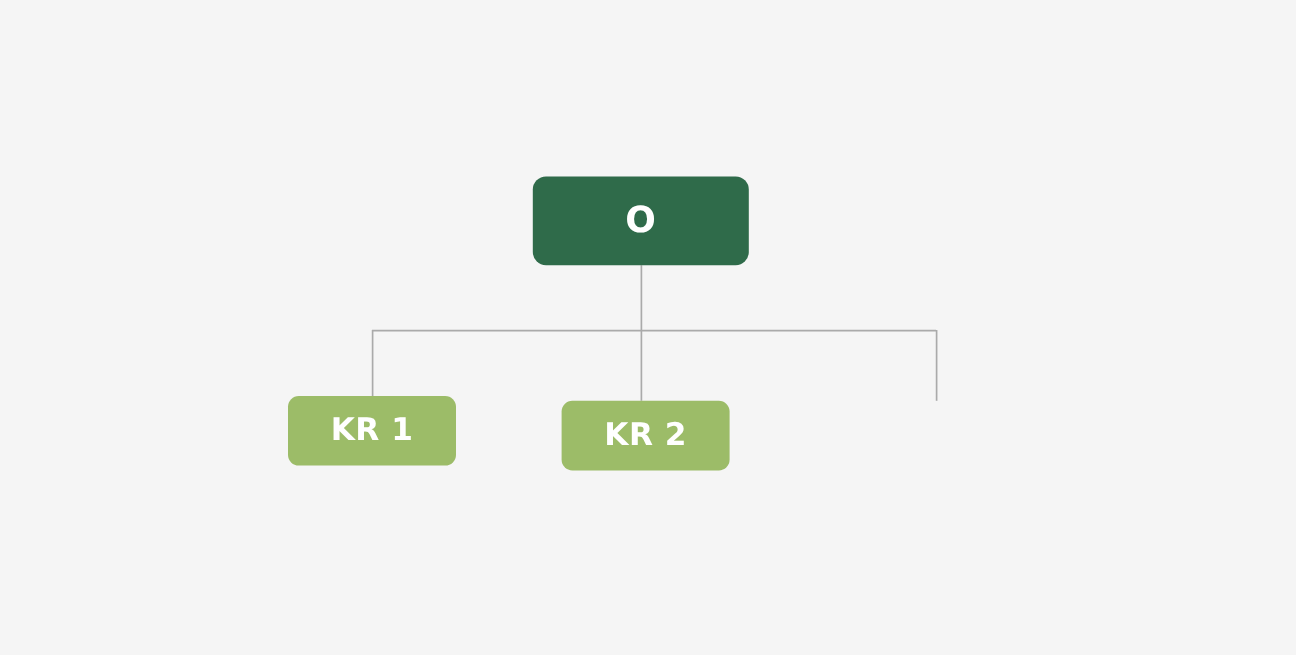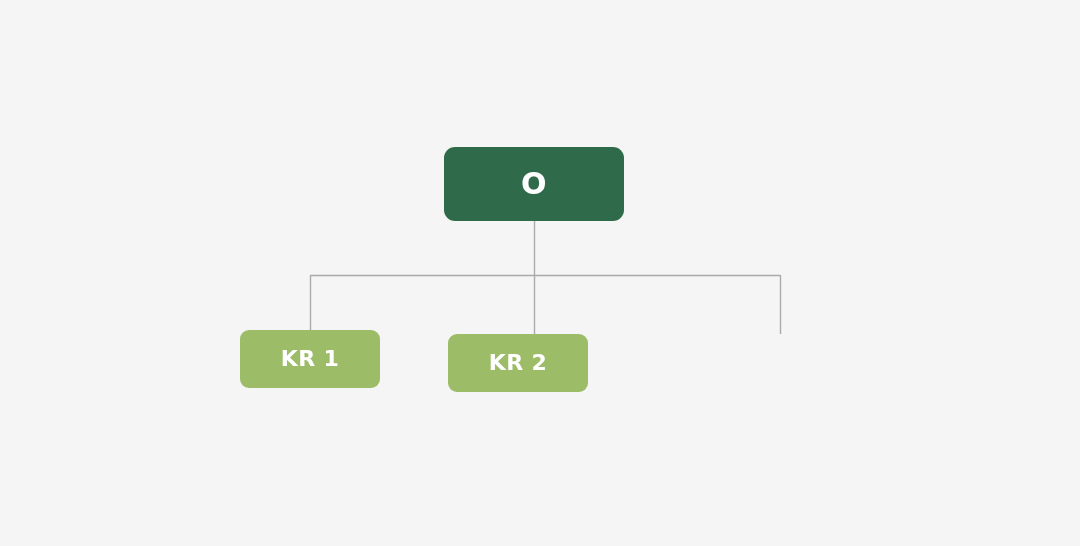--- a/index.html
+++ b/index.html
@@ -62,28 +62,28 @@
   }
 
   .node-kr {
     width: 140px;
     height: 58px;
     background: #9cbc68;
     border-radius: 9px;
   }
 
   .node-kr .node-label {
-    font-size: 22px;
+    font-size: 26px;
     font-weight: bold;
     letter-spacing: 0.4px;
     line-height: 1;
   }
 
   .node-kr-1 { left: 240px; top: 330px; }
-  .node-kr-2 { left: 448px; top: 334px; align-items: center; }
+  .node-kr-2 { left: 468px; top: 334px; align-items: center; }
   .node-kr-3 { left: 710px; top: 334px; }
 </style>
 </head>
 <body>
 
 <div id="diagram-canvas">
 
   <svg id="connector-layer" width="1080" height="546" viewBox="0 0 1080 546" xmlns="http://www.w3.org/2000/svg">
 
     <line x1="534.5" y1="221" x2="534.5" y2="334" stroke="#aaaaaa" stroke-width="1.4"></line>

